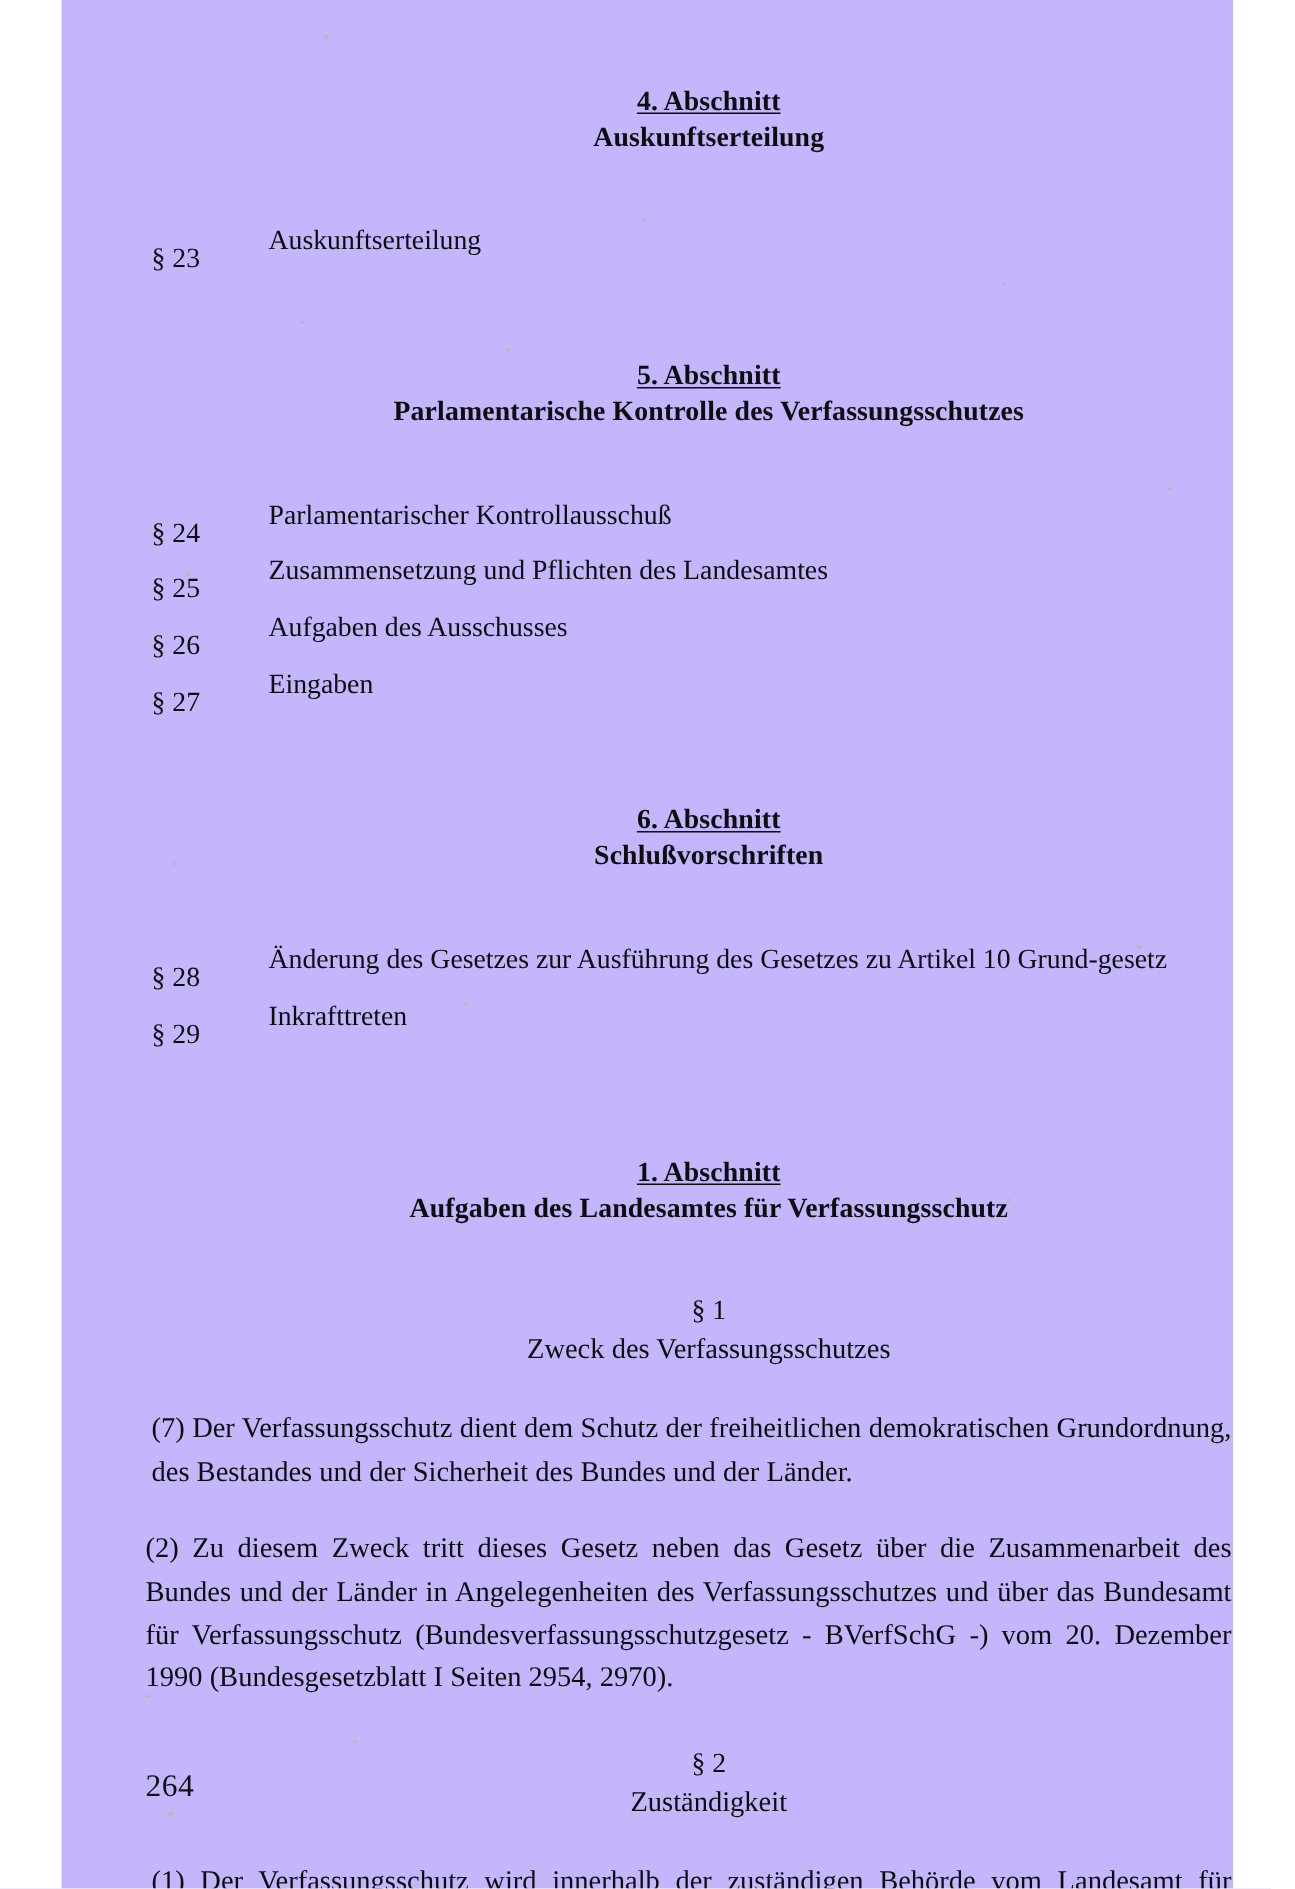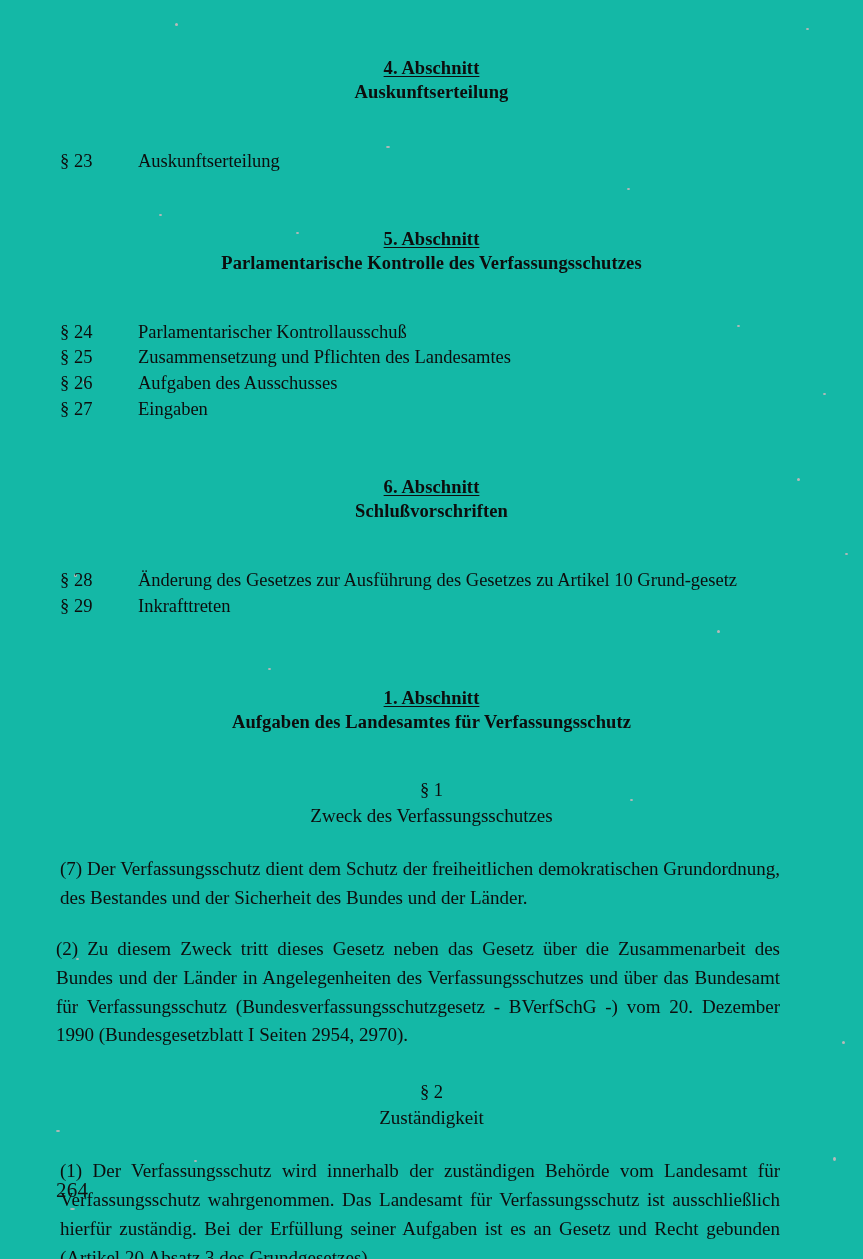--- a/index.html
+++ b/index.html
@@ -3,24 +3,24 @@
 <meta charset="utf-8">
 <title>Scanned Legal Document Page 264</title>
 <style>
   html, body {
     margin: 0;
     padding: 0;
     background: #ffffff;
   }
   .page {
     position: relative;
-    width: 863px;
+    width: 781px;
     height: 1259px;
     margin: 0 auto;
-    background: #14b8a6;
+    background: #c4b5fd;
     overflow: hidden;
     font-family: "Liberation Serif", "DejaVu Serif", serif;
     color: #0d0d0d;
     -webkit-font-smoothing: none;
   }
 
   
   .speck {
     position: absolute;
     background: #b9b9b9;
@@ -65,20 +65,21 @@
     align-items: flex-start;
     font-size: 18.5px;
     line-height: 1.40;
   }
   .toc-num {
     flex: 0 0 auto;
     width: 78px;
     padding-left: 60px;
     box-sizing: content-box;
     white-space: nowrap;
+    margin-top: 12px;
   }
   .toc-label {
     flex: 1 1 auto;
     padding-right: 83px;
     text-align: left;
   }
 
   
   .art-block {
     text-align: center;

